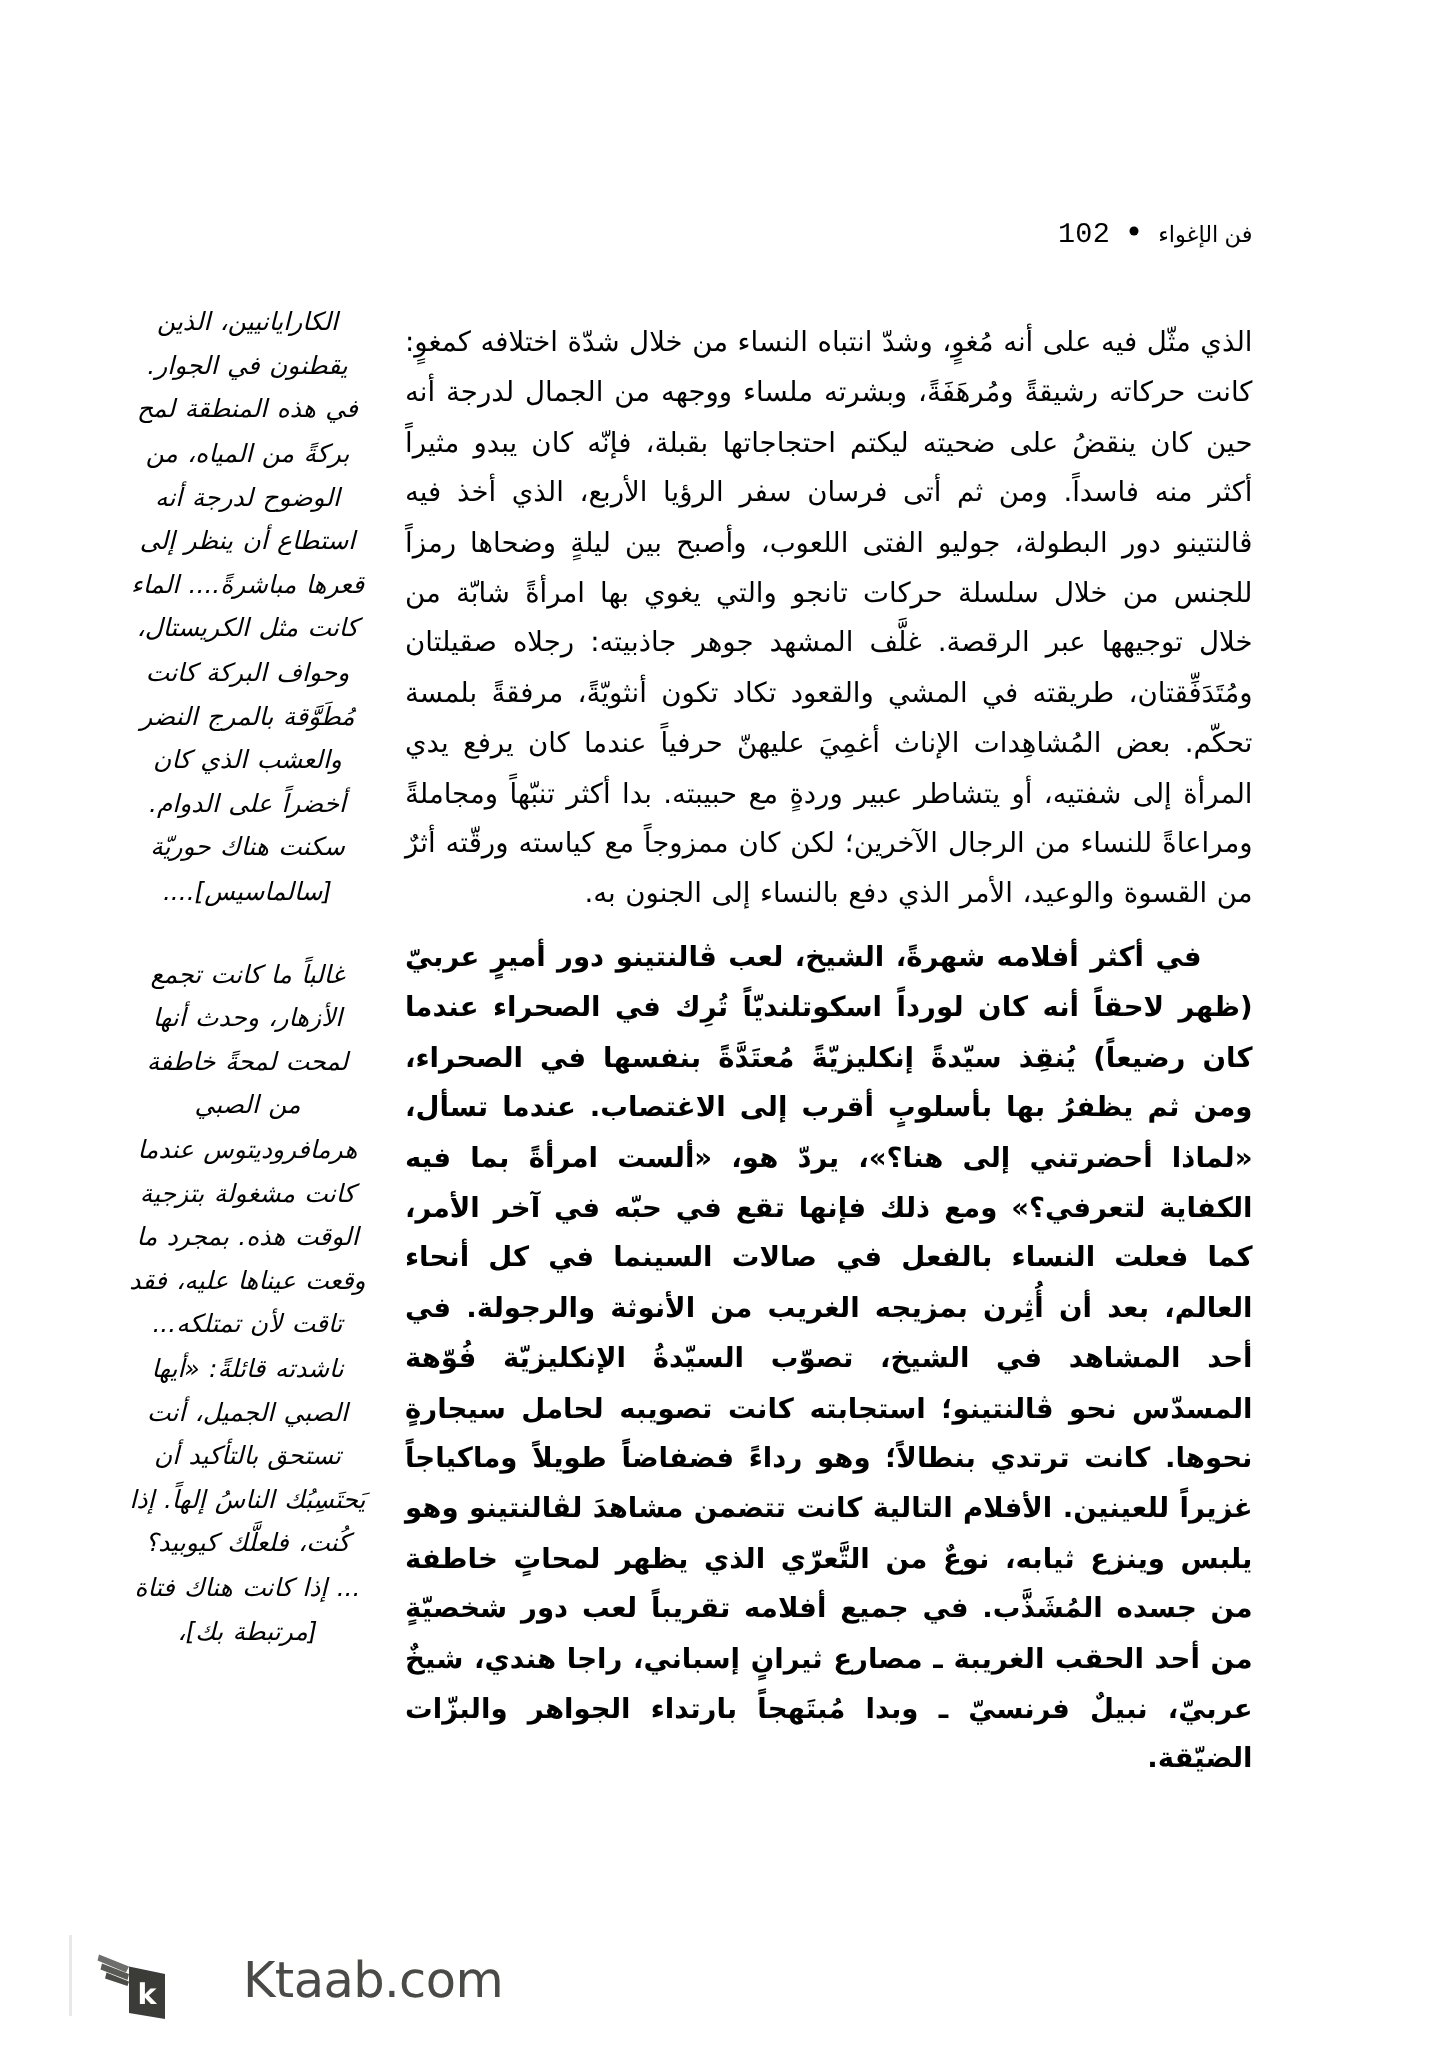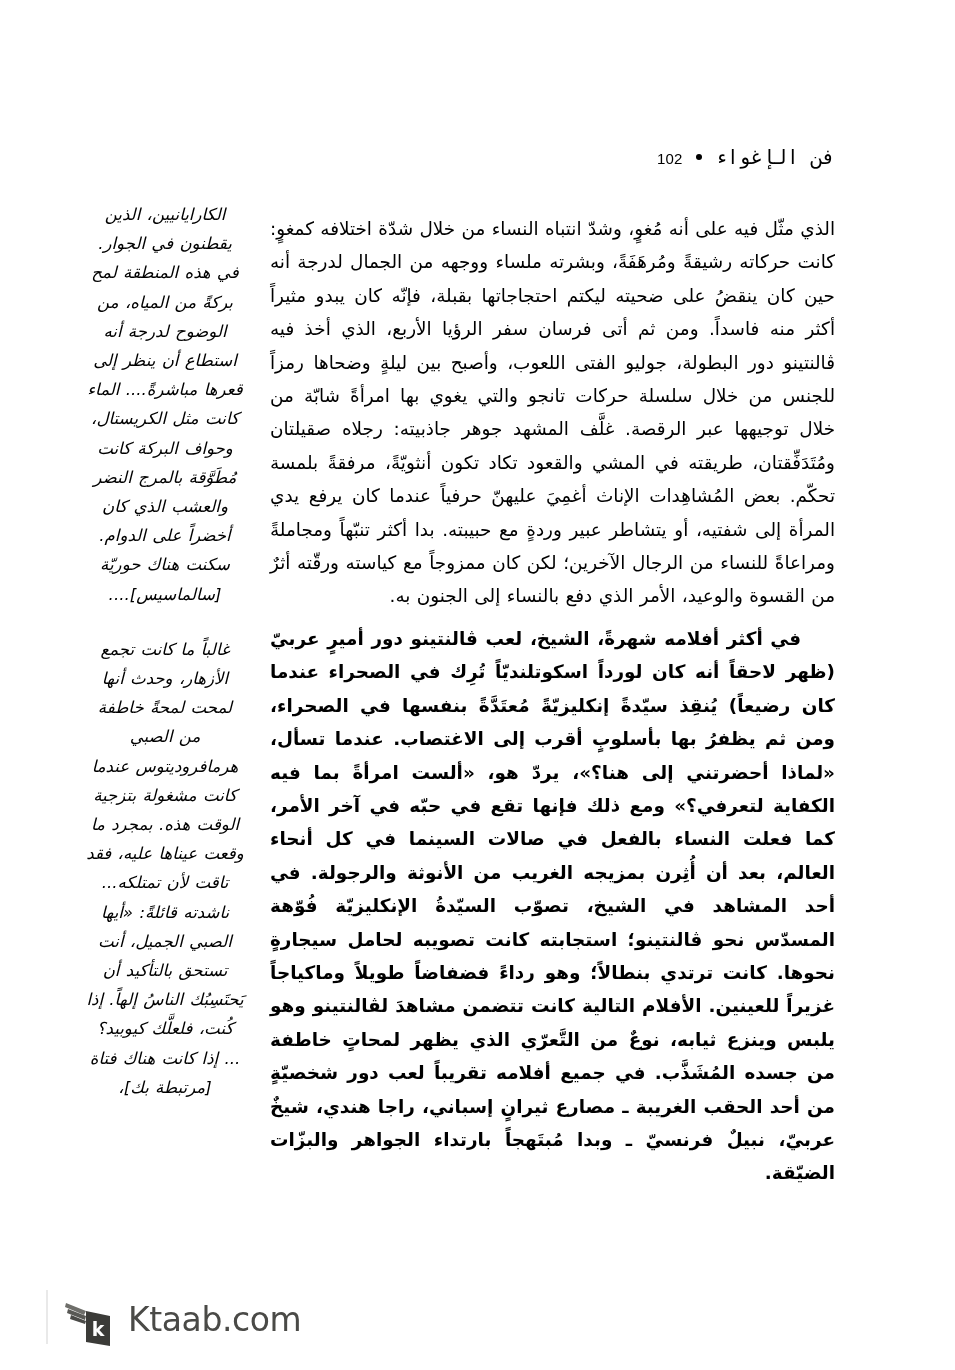--- a/index.html
+++ b/index.html
@@ -25,37 +25,37 @@
     right: 120px;
     display: flex;
     flex-direction: row;
     align-items: baseline;
     gap: 13px;
     direction: rtl;
     font-size: 17px;
     letter-spacing: 0.2px;
   }
   .running-head .book-title {
-    font-family: Liberation Mono, monospace;
-    font-size: 20px;
+    font-family: Liberation Sans, sans-serif;
+    font-size: 15px;
     font-weight: 400;
     text-align: center;
   }
   .running-head .head-dot {
     display: inline-block;
     width: 6px;
     height: 6px;
     border-radius: 50%;
     background: #000;
     position: relative;
     top: -4px;
   }
   .running-head .folio {
-    font-family: Liberation Sans, sans-serif;
-    font-size: 15px;
+    font-family: Liberation Mono, monospace;
+    font-size: 19px;
     font-weight: 400;
     direction: ltr;
   }
 
   
   .content {
     position: absolute;
     top: 196px;
     right: 120px;
     left: 110px;
@@ -132,20 +132,21 @@
     height: 62px;
   }
   .watermark .wm-text {
     font-family: "DejaVu Sans", "Liberation Sans", sans-serif;
     font-size: 33px;
     font-weight: 400;
     color: #4a4a47;
     letter-spacing: -0.4px;
     line-height: 1;
     padding-bottom: 3px;
+    margin-left: 34px;
   }
 
   
   .scan-edge {
     position: absolute;
     left: 46px;
     top: 1290px;
     width: 2px;
     height: 54px;
     background: #e9e9e9;

